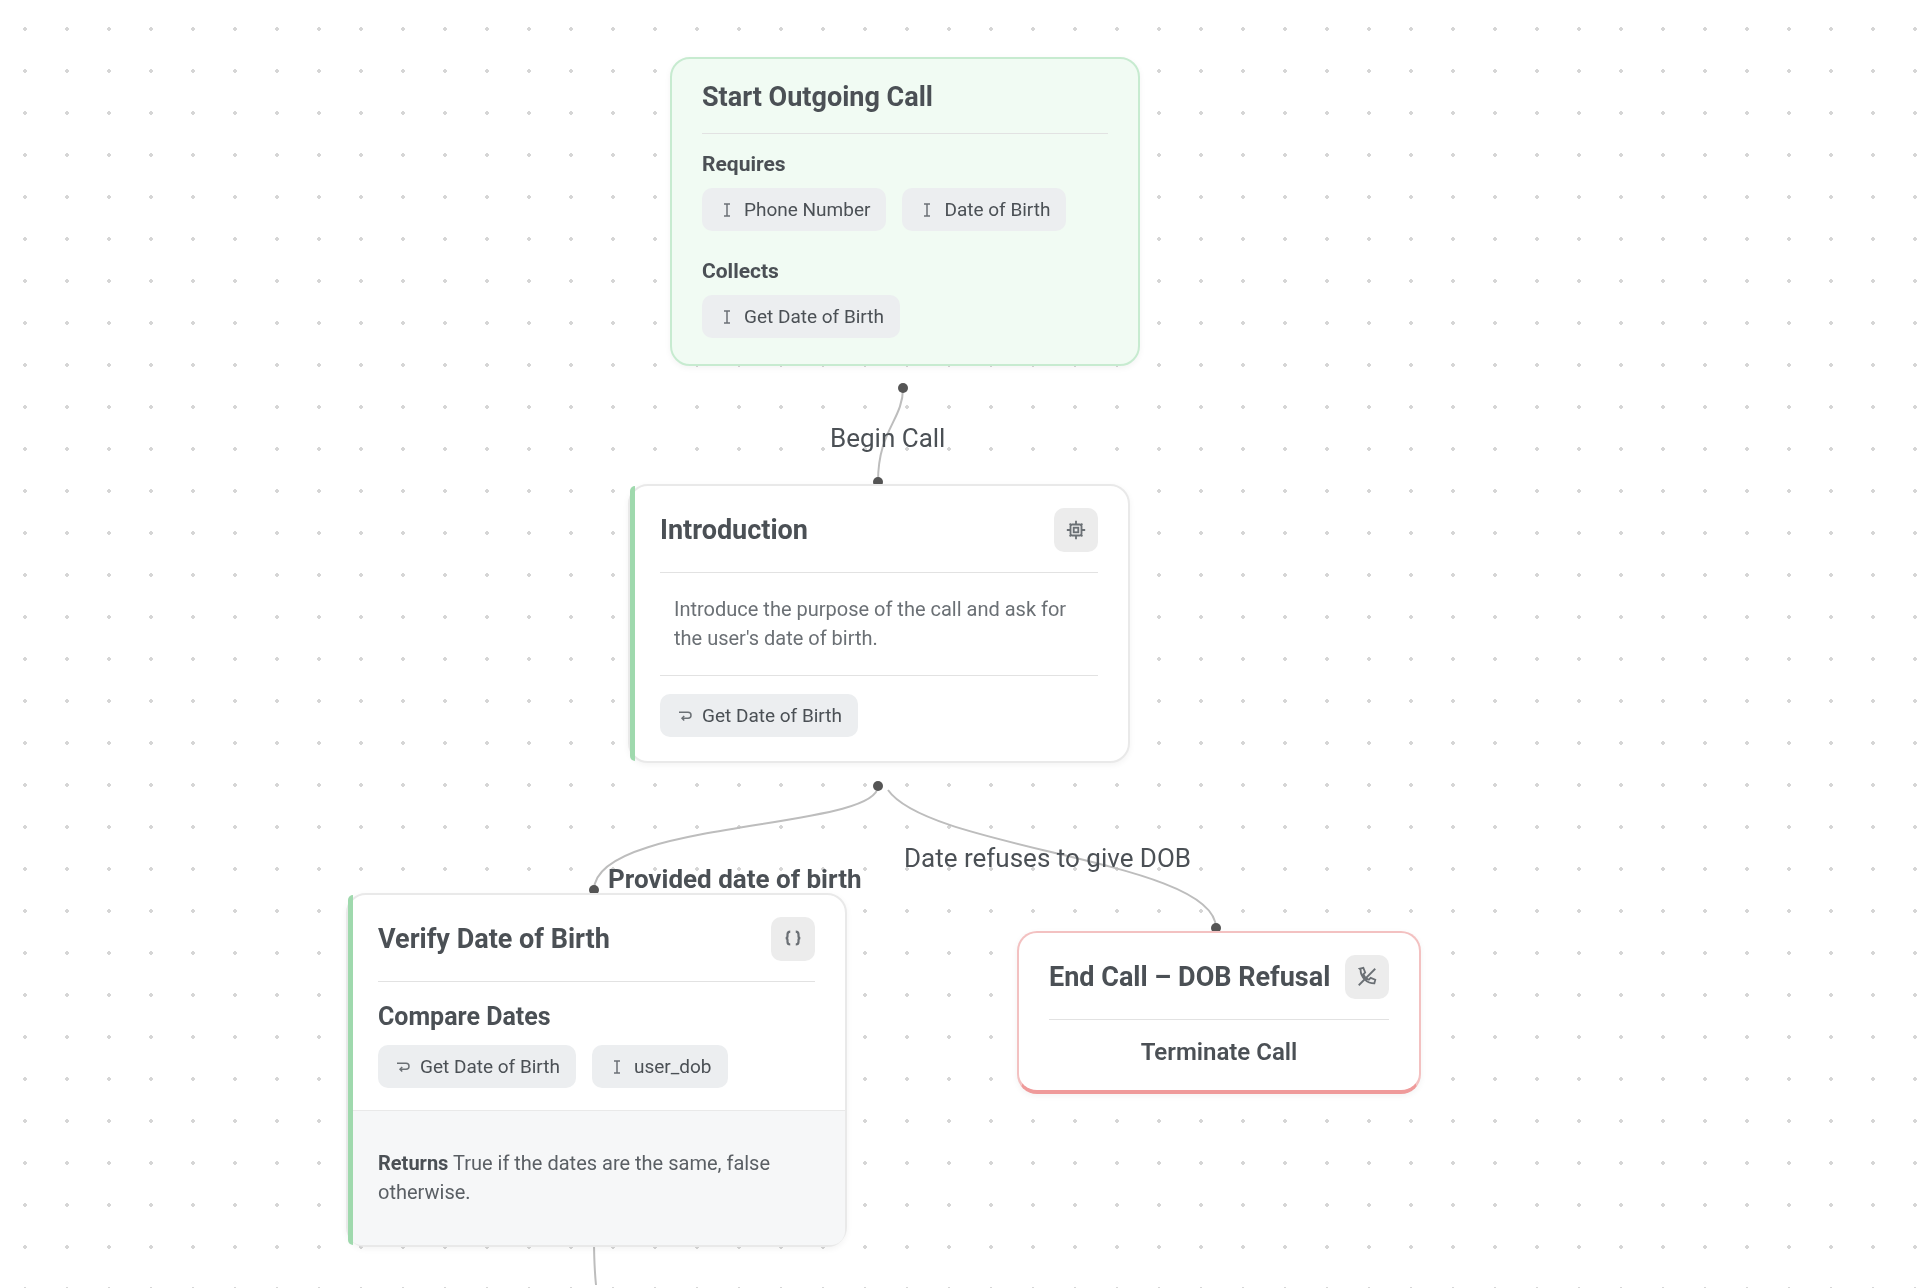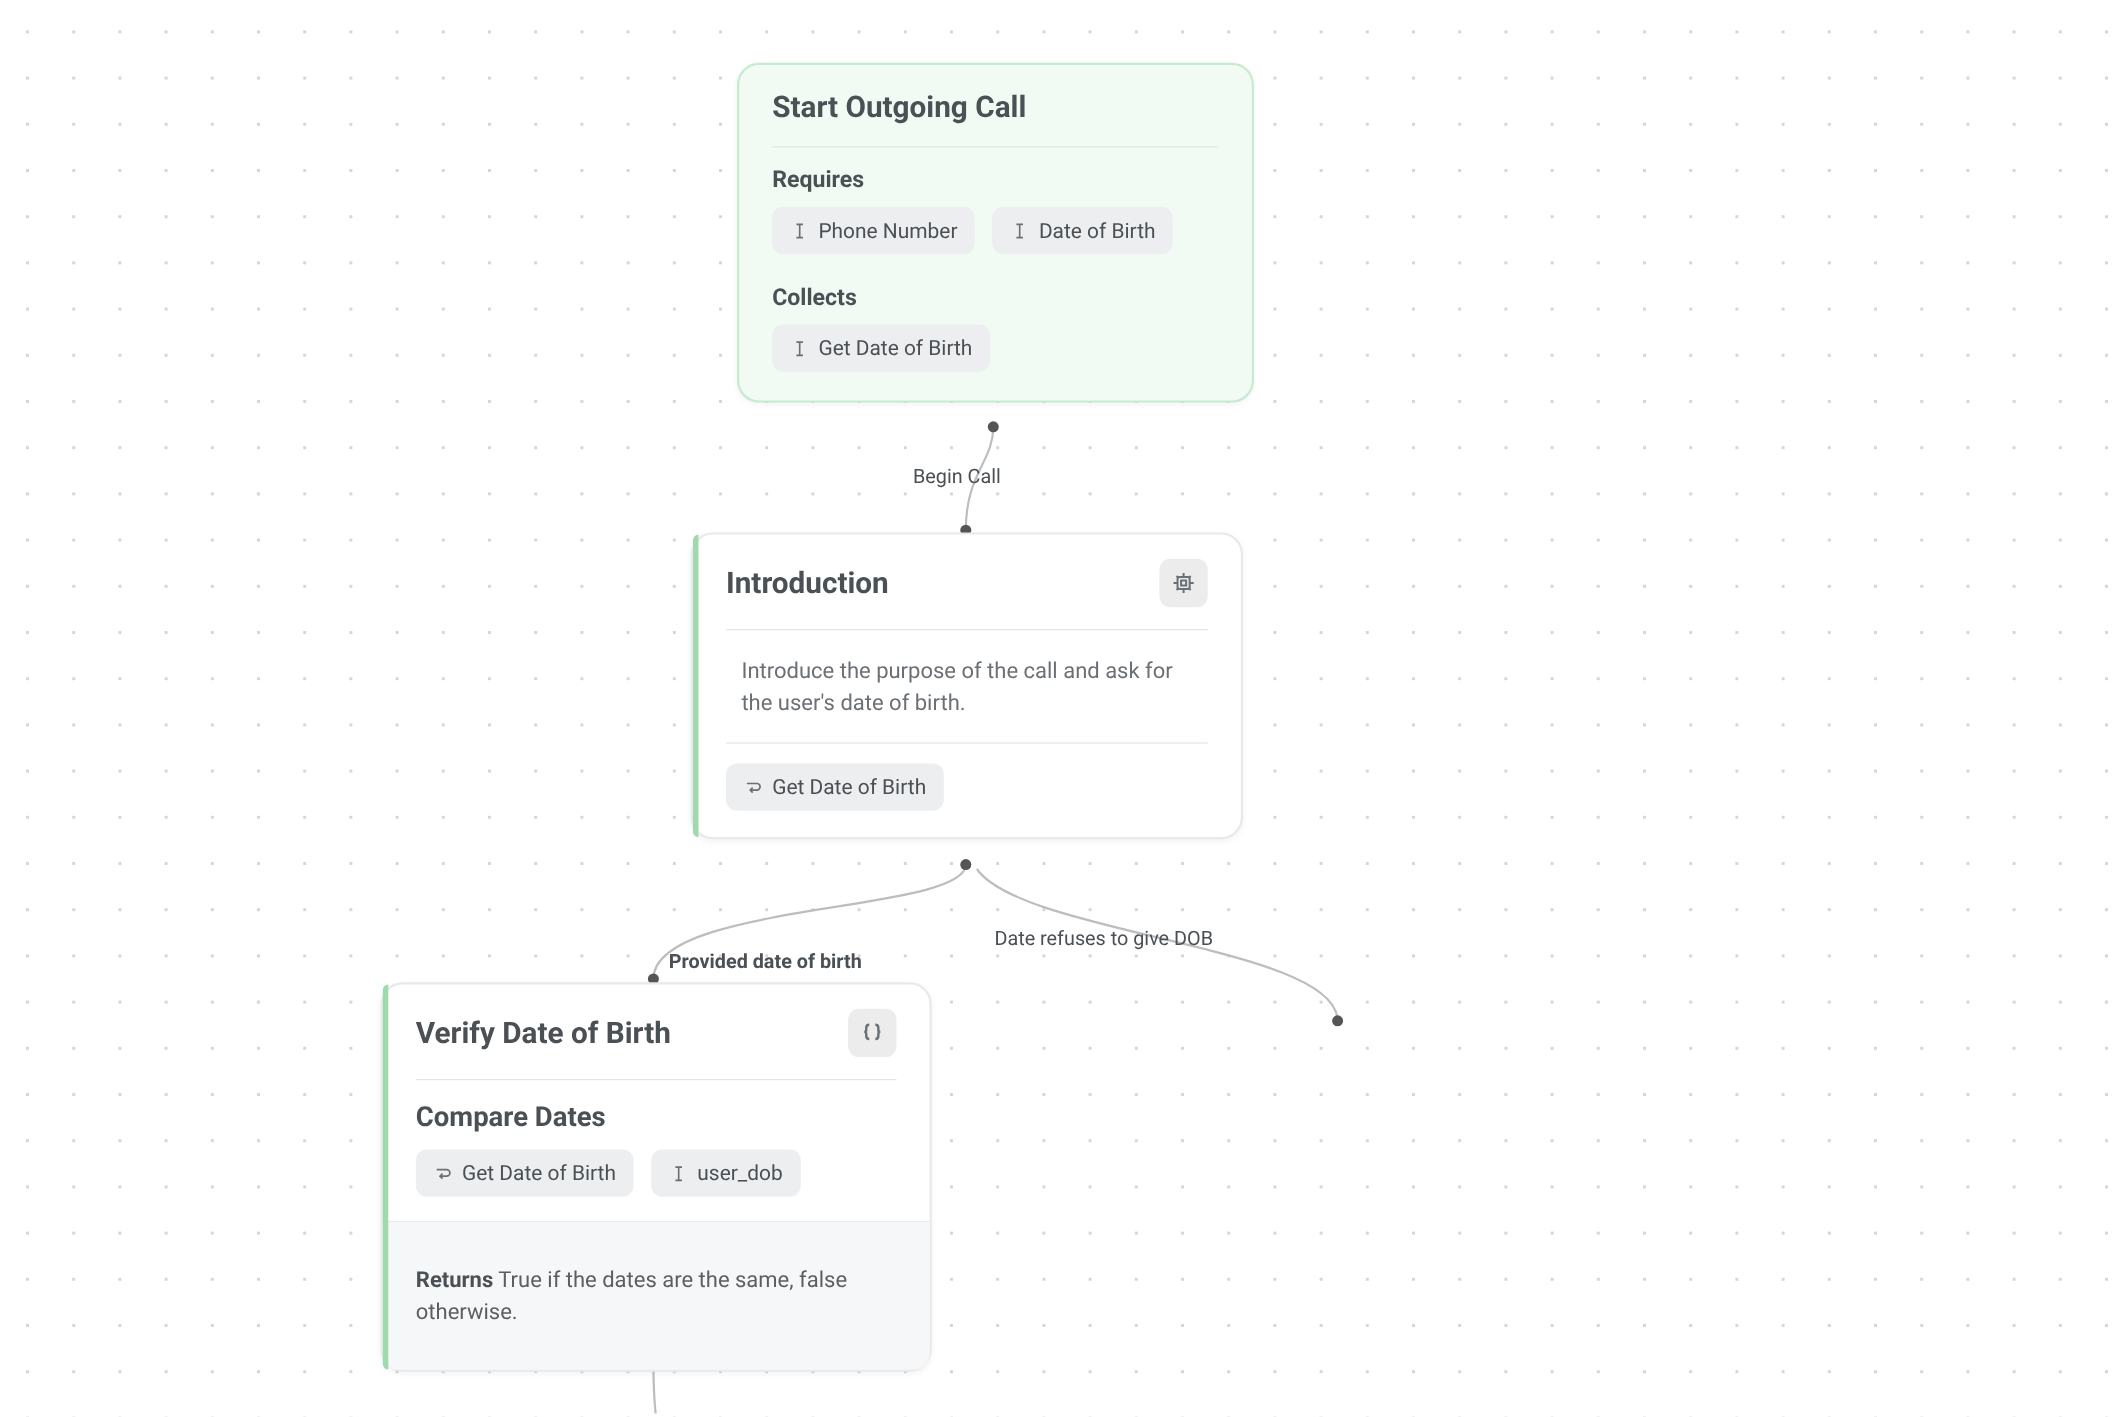--- a/index.html
+++ b/index.html
@@ -85,21 +85,21 @@
     width: 44px;
     height: 44px;
     border-radius: 10px;
     background: #ececec;
     display: flex;
     align-items: center;
     justify-content: center;
   }
   .edge-label {
     position: absolute;
-    font-size: 18px;
+    font-size: 26px;
     color: #4b5055;
     background: transparent;
     white-space: nowrap;
   }
   .returns-block {
     background: #f6f7f8;
     border-top: 1px solid #e9e9e9;
     padding: 38px 30px;
     border-radius: 0 0 14px 14px;
     font-size: 20px;
@@ -237,14 +237,27 @@
             <path d="M12 4v16M8 4h8M8 20h8"></path>
           </svg>
         <span>user_dob</span>
       </span>
     </div>
     <div class="returns-block">
       <span class="label">Returns</span><span> True if the dates are the same, false otherwise.</span>
     </div>
   </div>
 
+  <div class="node node-red" style="left:1017px; top:931px; width:400px; padding-bottom:24px;">
+    <div class="node-header">
+      <div class="node-title">End Call – DOB Refusal</div>
+      <div class="node-icon-btn">
+        <svg width="22" height="22" viewBox="0 0 24 24" fill="none" stroke="#6b7075" stroke-width="2">
+          <path d="M21 3 3 21"></path>
+          <path d="M5 4c0 8 7 15 15 15l1-4-5-2-2 2c-3-1-5-3-6-6l2-2-2-5-4 1z"></path>
+        </svg>
+      </div>
+    </div>
+    <div class="divider"></div>
+    <div class="subheading-center">Terminate Call</div>
+  </div>
 
 </div>
 
 </body></html>

